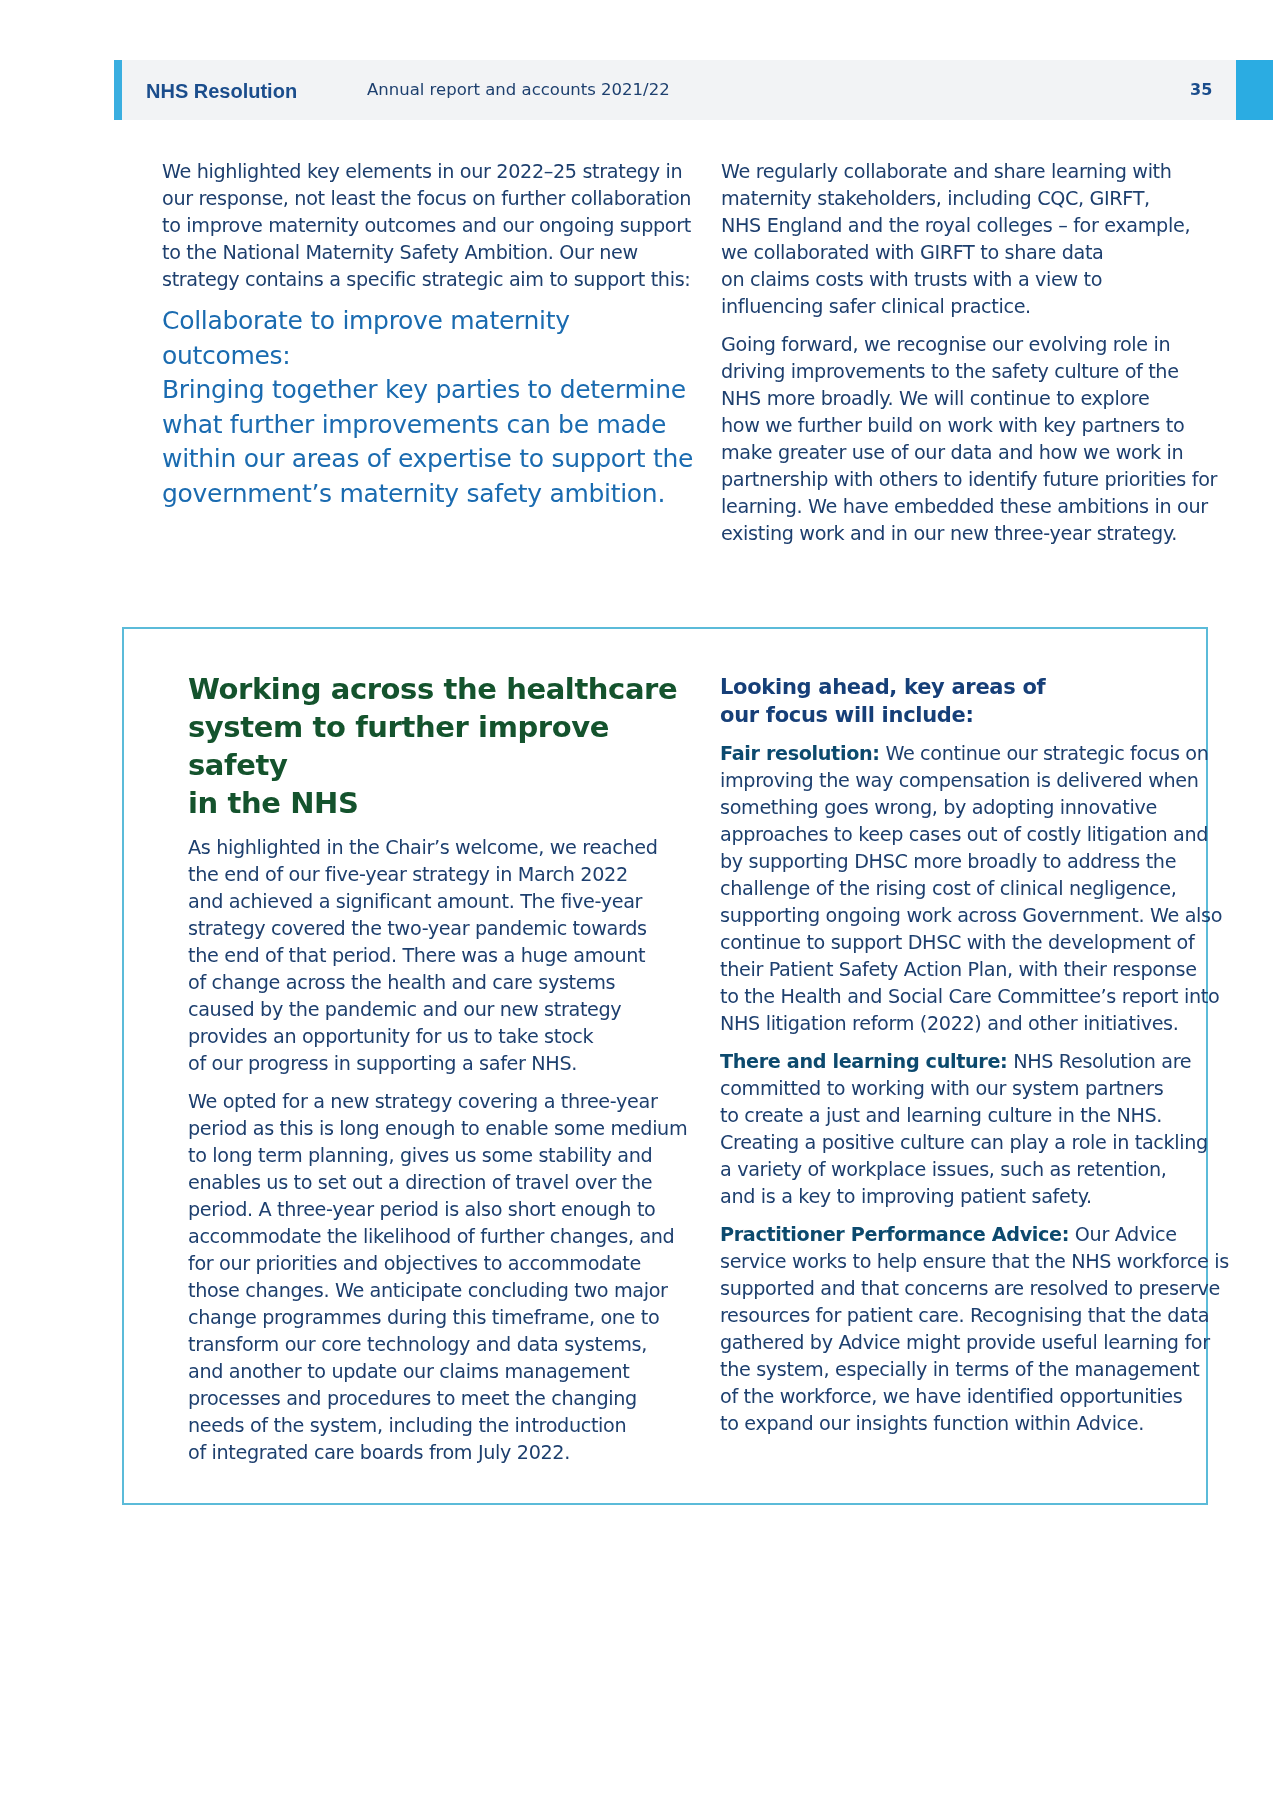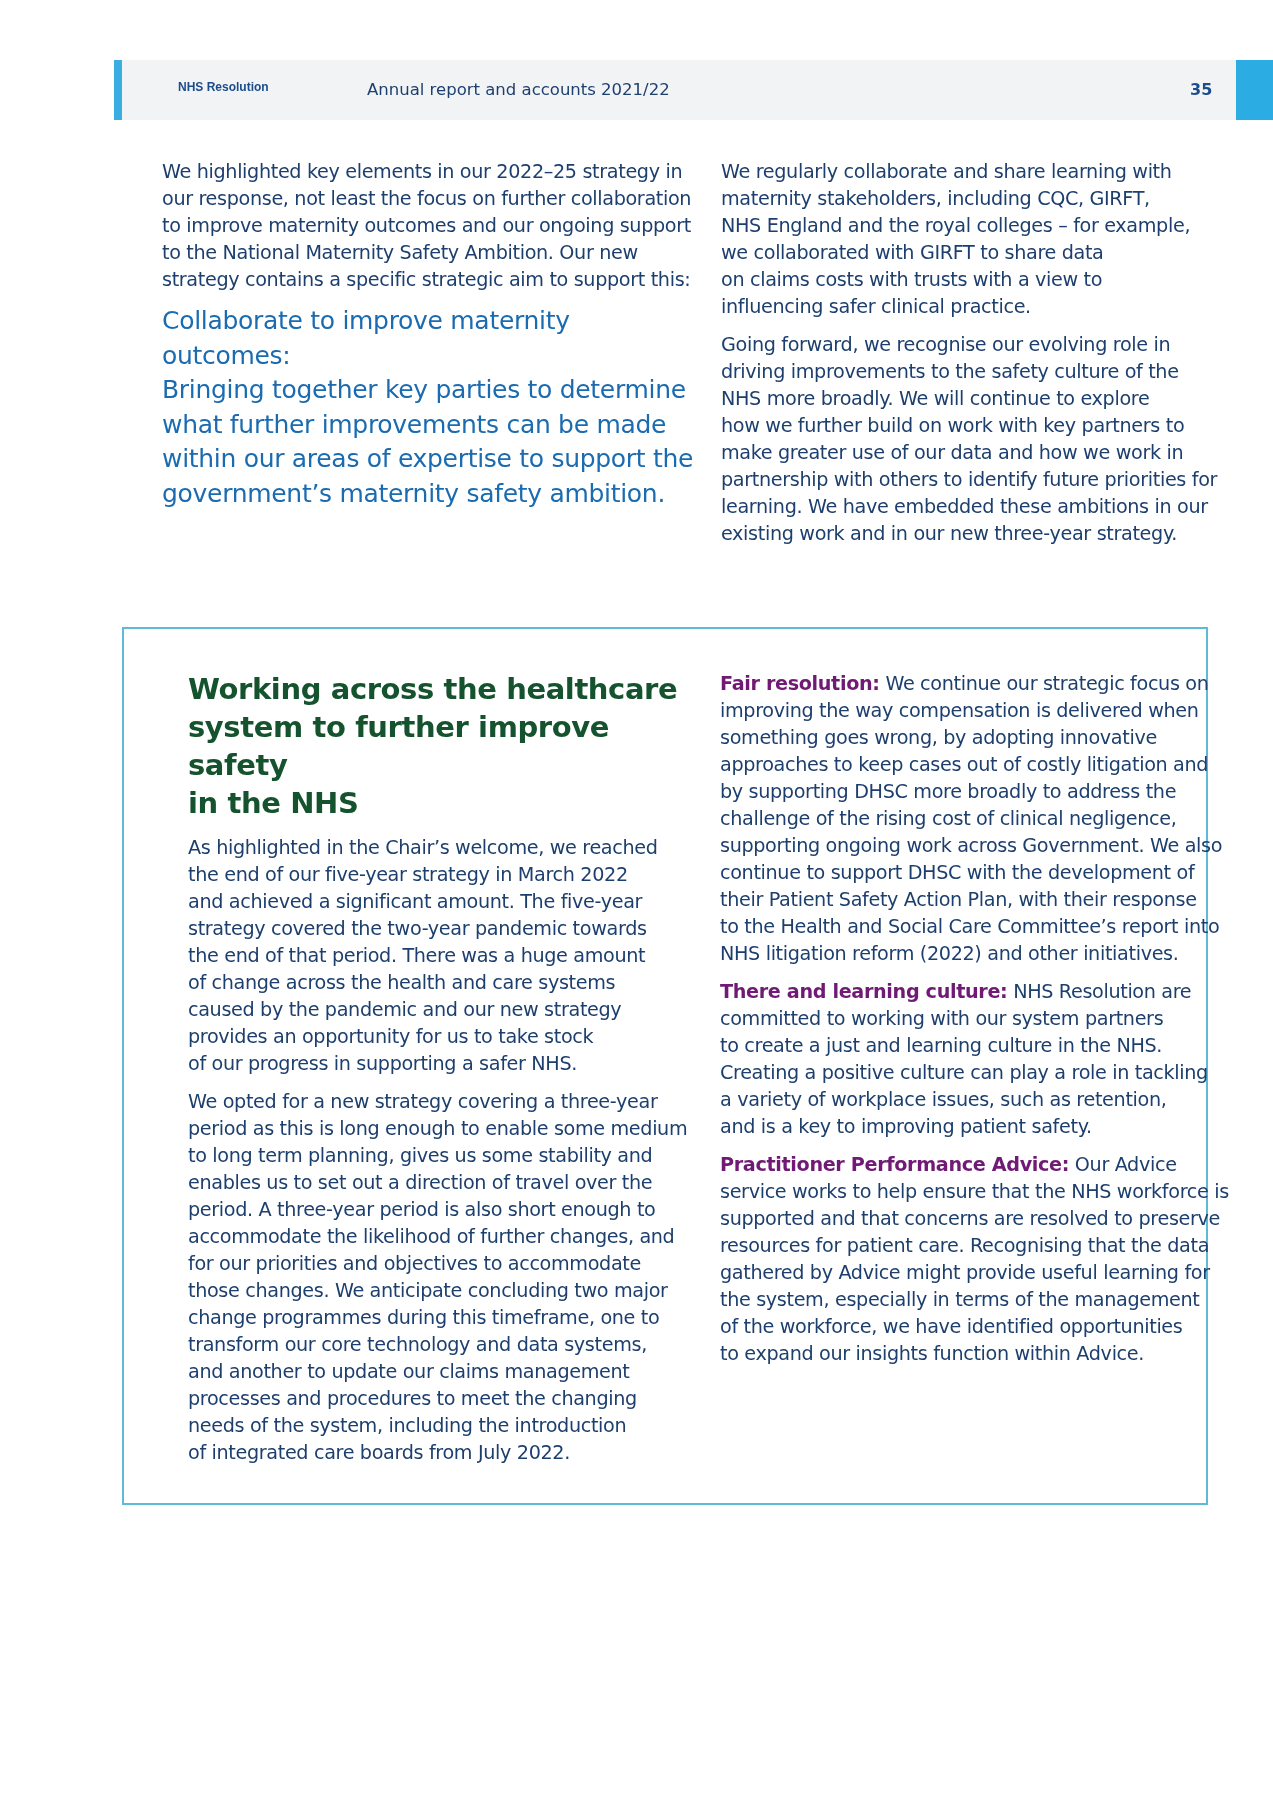--- a/index.html
+++ b/index.html
@@ -33,25 +33,24 @@
       left: 1236px;
       top: 60px;
       width: 37px;
       height: 60px;
       background: #2bace2;
     }
     .header-org {
       position: absolute;
       left: 146px;
       top: 80px;
-      font-size: 12px;
+      font-size: 20px;
       font-weight: bold;
       color: #1b4d8c;
       font-family: "Liberation Sans", sans-serif;
-      margin-left: 32px;
     }
     .header-title {
       position: absolute;
       left: 367px;
       top: 80px;
       font-size: 16.5px;
       color: #1d3f6e;
     }
     .header-page {
       position: absolute;
@@ -102,21 +101,21 @@
     }
     .sub-heading {
       font-size: 21px;
       line-height: 28px;
       font-weight: bold;
       color: #163f78;
       margin: 3px 0 11px 0;
       white-space: pre-line;
       letter-spacing: -0.3px;
     }
-    .lead { font-weight: bold; color: #701a75; }
+    .lead { font-weight: bold; color: #0c4a6e; }
   </style>
 </head>
 <body>
 
 <div class="header-bar"></div>
 <div class="header-accent-left"></div>
 <div class="header-accent-right"></div>
 <div class="header-org">NHS Resolution</div>
 <div class="header-title">Annual report and accounts 2021/22</div>
 <div class="header-page">35</div>
@@ -176,20 +175,22 @@
 those changes. We anticipate concluding two major
 change programmes during this timeframe, one to
 transform our core technology and data systems,
 and another to update our claims management
 processes and procedures to meet the changing
 needs of the system, including the introduction
 of integrated care boards from July 2022.</p>
 </div>
 
 <div class="col col-box-right">
+  <div class="sub-heading">Looking ahead, key areas of
+our focus will include:</div>
   <p><span class="lead">Fair resolution:</span><span> We continue our strategic focus on
 improving the way compensation is delivered when
 something goes wrong, by adopting innovative
 approaches to keep cases out of costly litigation and
 by supporting DHSC more broadly to address the
 challenge of the rising cost of clinical negligence,
 supporting ongoing work across Government. We also
 continue to support DHSC with the development of
 their Patient Safety Action Plan, with their response
 to the Health and Social Care Committee’s report into

